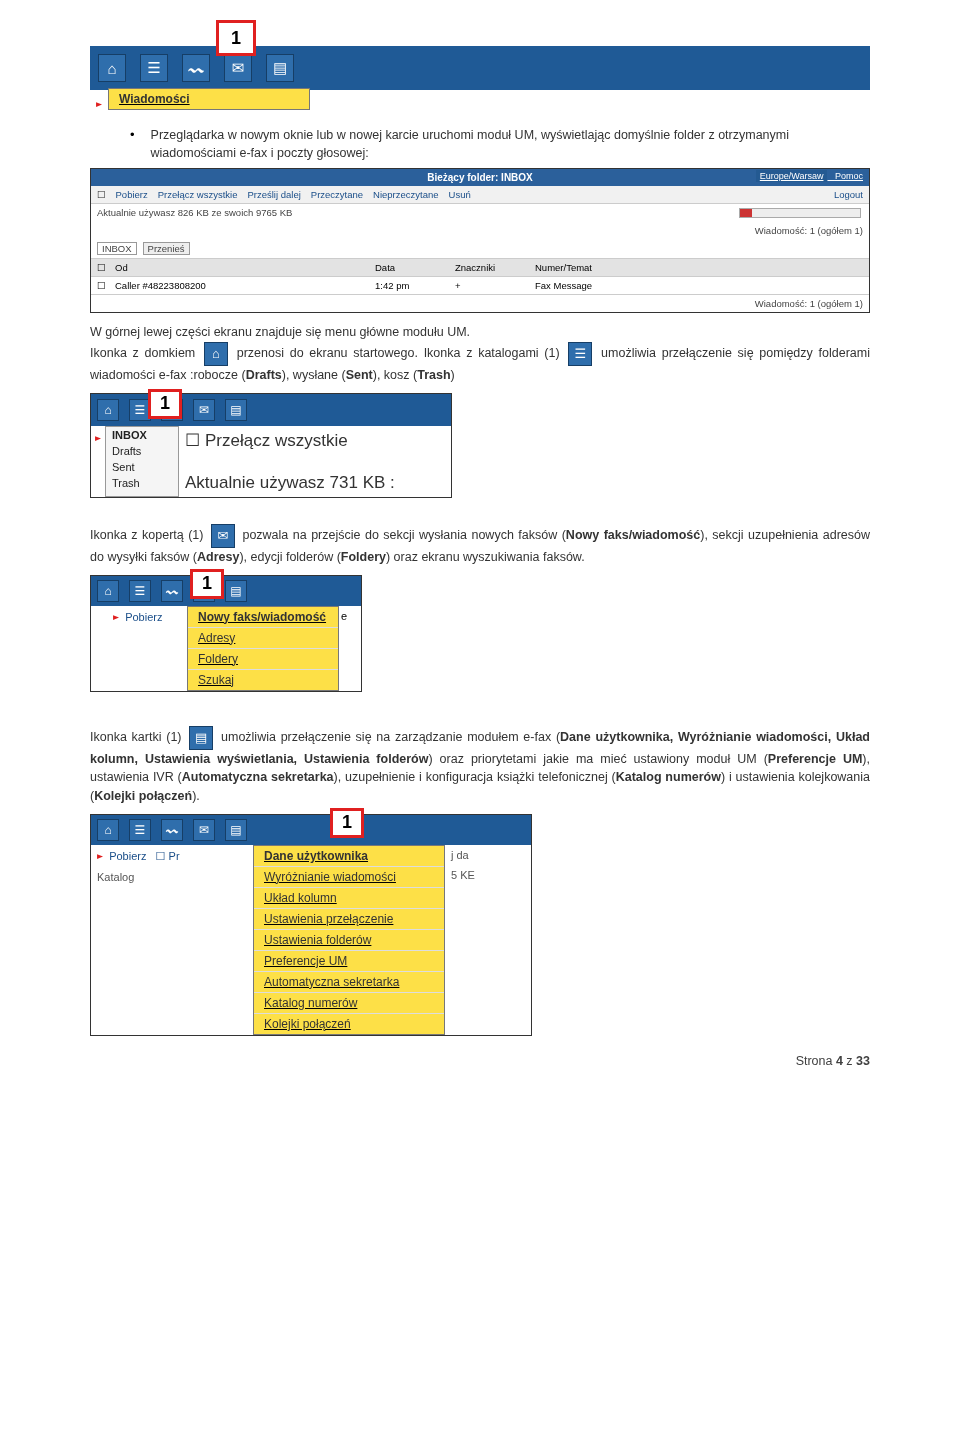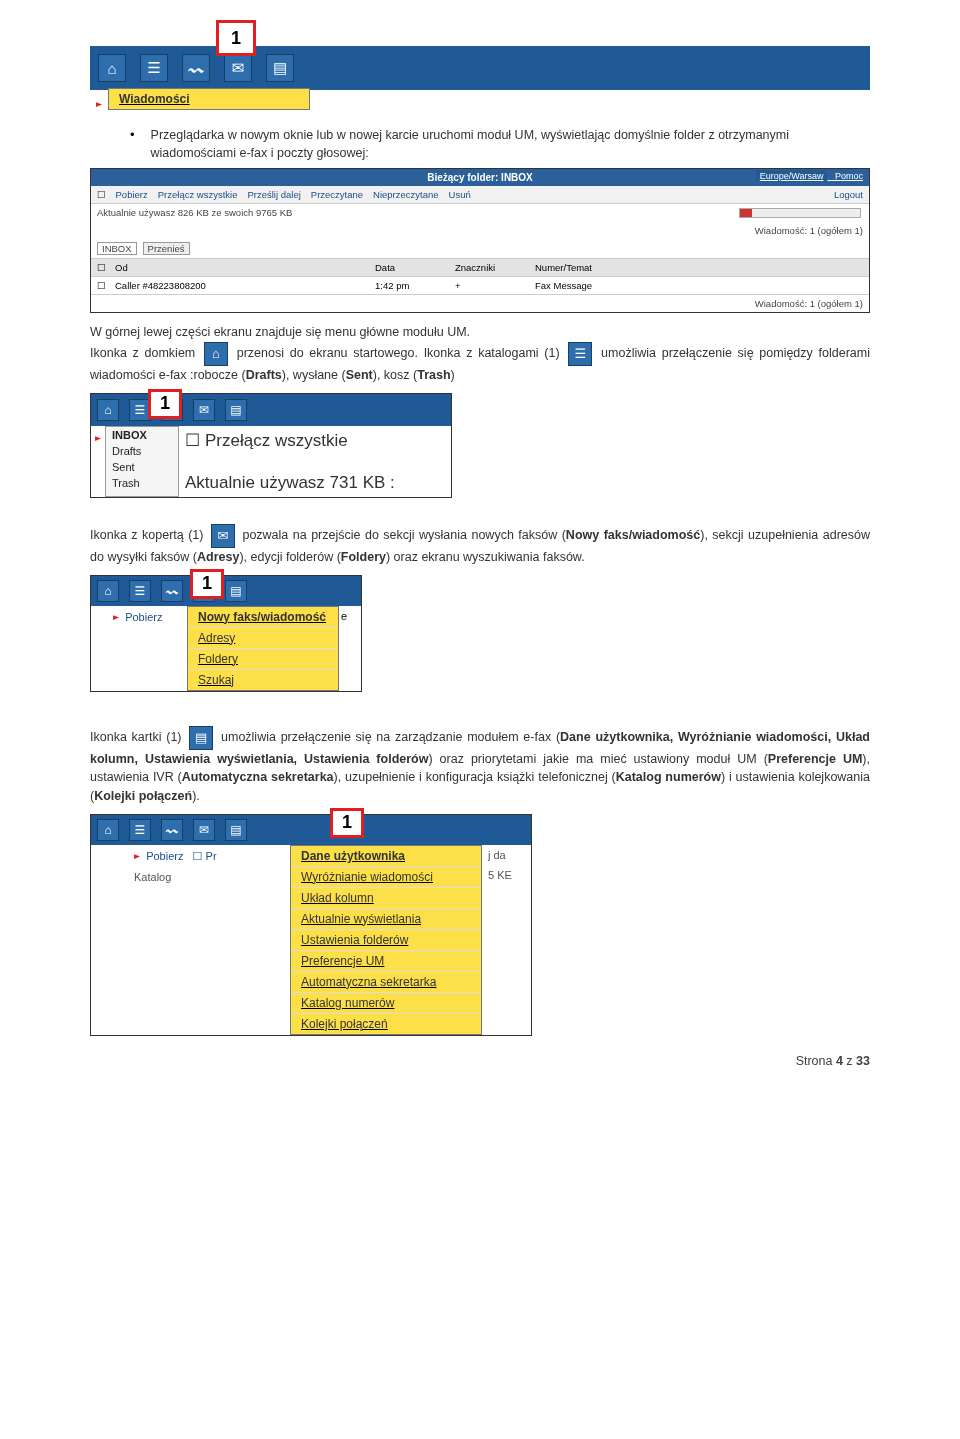--- a/index.html
+++ b/index.html
@@ -276,30 +276,30 @@
 
   <div class="ss-wrap" style="margin-top:8px;">
     <div class="screenshot-frame" style="width:440px;">
       <div class="toolbar-blue" style="height:30px; gap:10px; padding:0 6px;">
         <span class="icon small">⌂</span>
         <span class="icon small">☰</span>
         <span class="icon small">〰</span>
         <span class="icon small">✉</span>
         <span class="icon small">▤</span>
       </div>
-      <div style="display:flex;margin-left:37px;">
+      <div style="display:flex;">
         <div style="padding:4px 6px; font-size:11px; color:#1a4e89; width:150px;">
           <span class="red-arrow">▸</span> &nbsp;<span>Pobierz</span> &nbsp; ☐ <span>Pr</span>
           <div style="margin-top:8px;color:#555;">Katalog</div>
         </div>
         <div class="menu-boxed" style="width:190px;">
           <div class="item bold">Dane użytkownika</div>
           <div class="item">Wyróżnianie wiadomości</div>
           <div class="item">Układ kolumn</div>
-          <div class="item">Aktualnie wyświetlania</div>
+          <div class="item">Ustawienia przełączenie</div>
           <div class="item">Ustawienia folderów</div>
           <div class="item">Preferencje UM</div>
           <div class="item">Automatyczna sekretarka</div>
           <div class="item">Katalog numerów</div>
           <div class="item">Kolejki połączeń</div>
         </div>
         <div style="font-size:11px; padding:4px 6px; color:#555;">
           <span>j da</span>
           <div style="margin-top:8px;">5 KE</div>
         </div>

